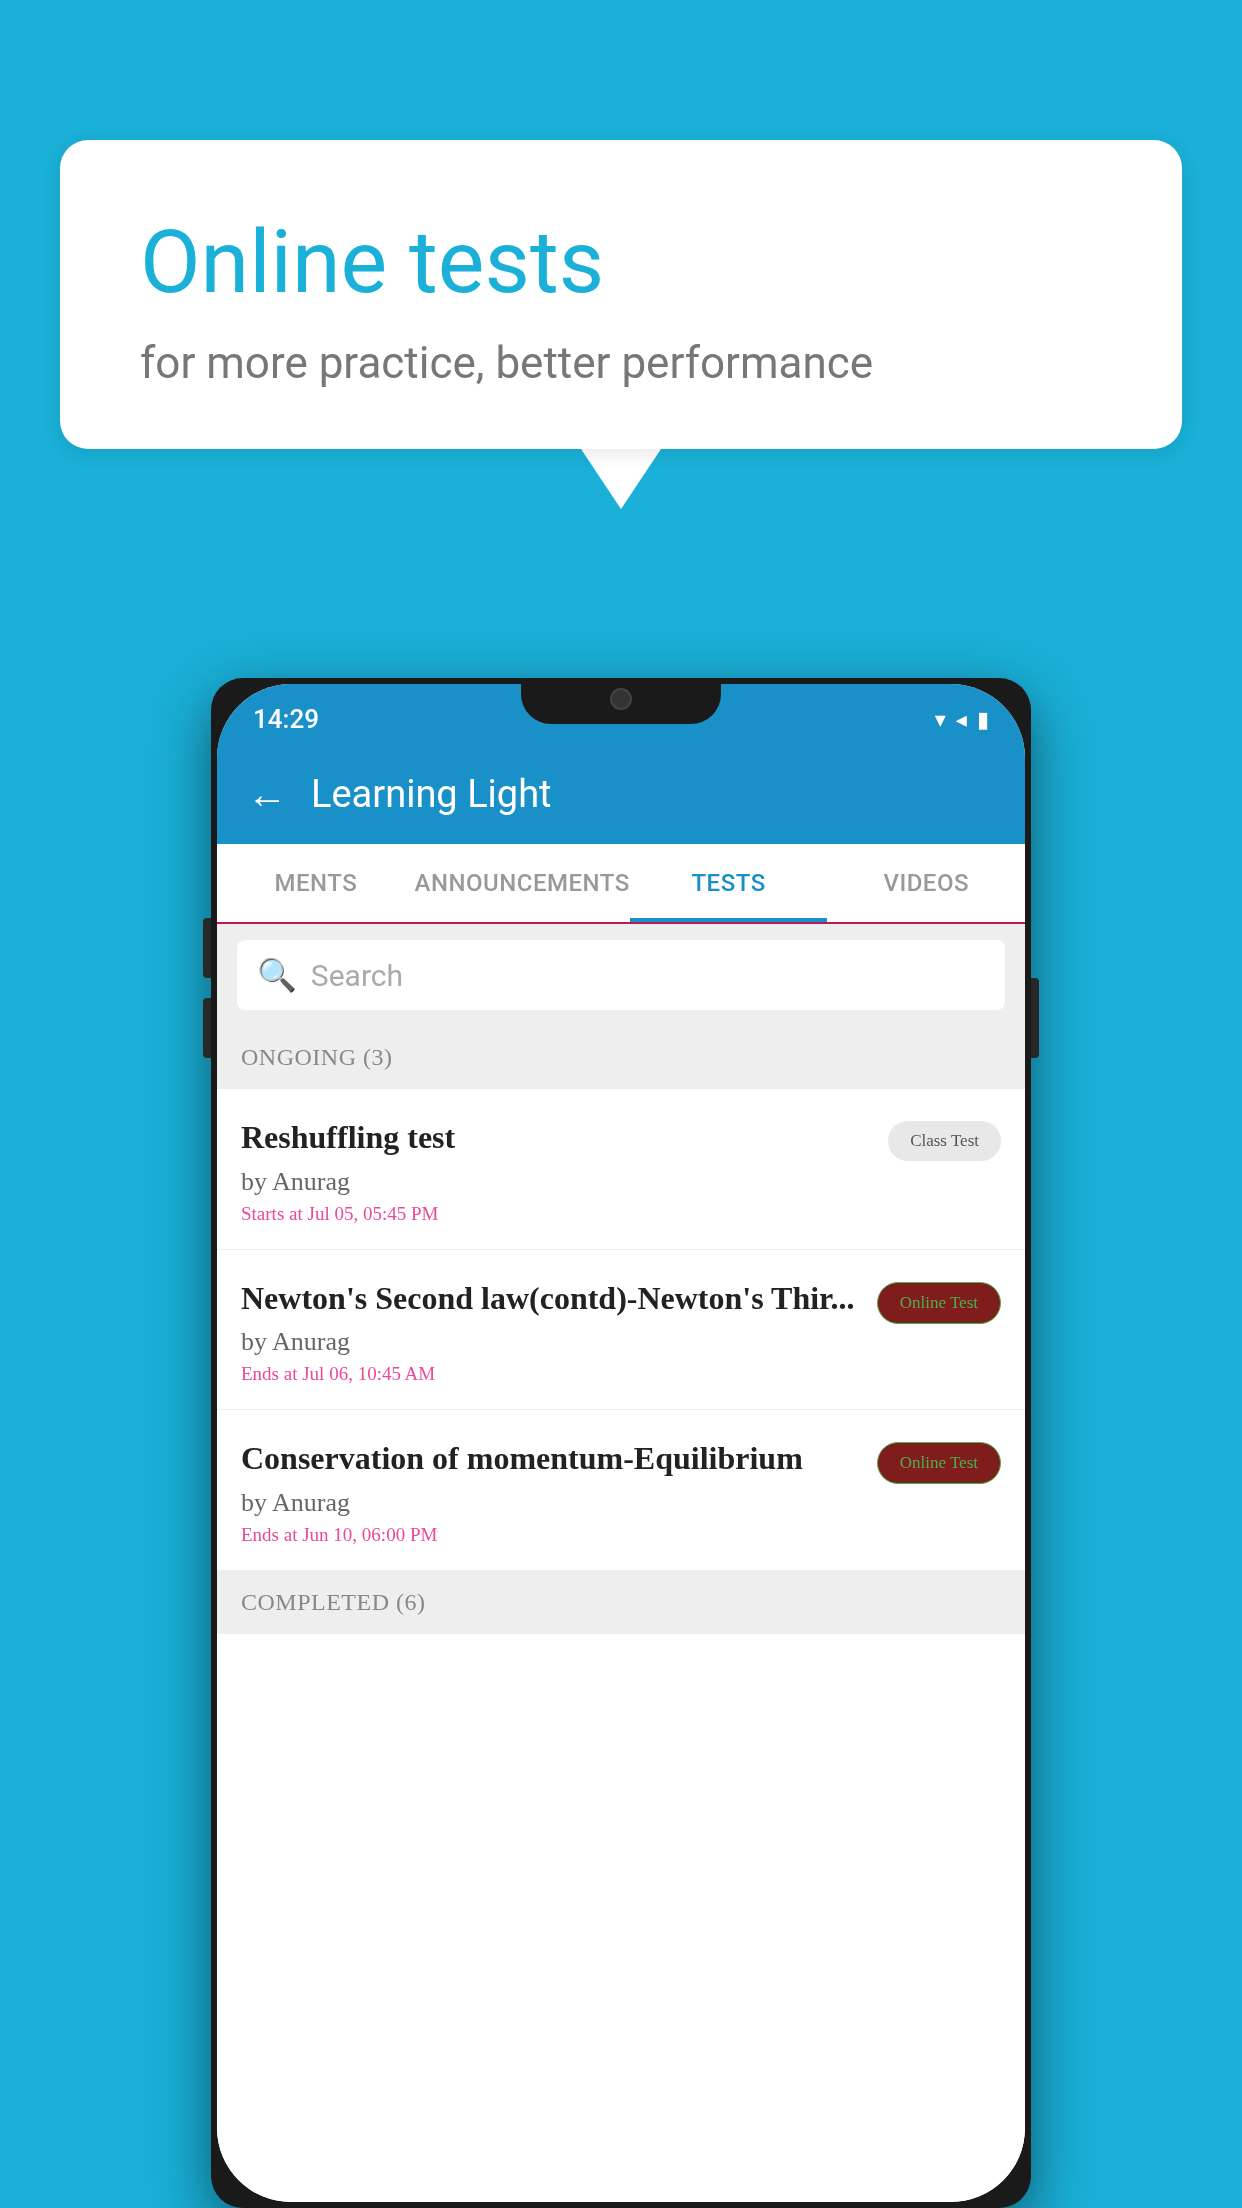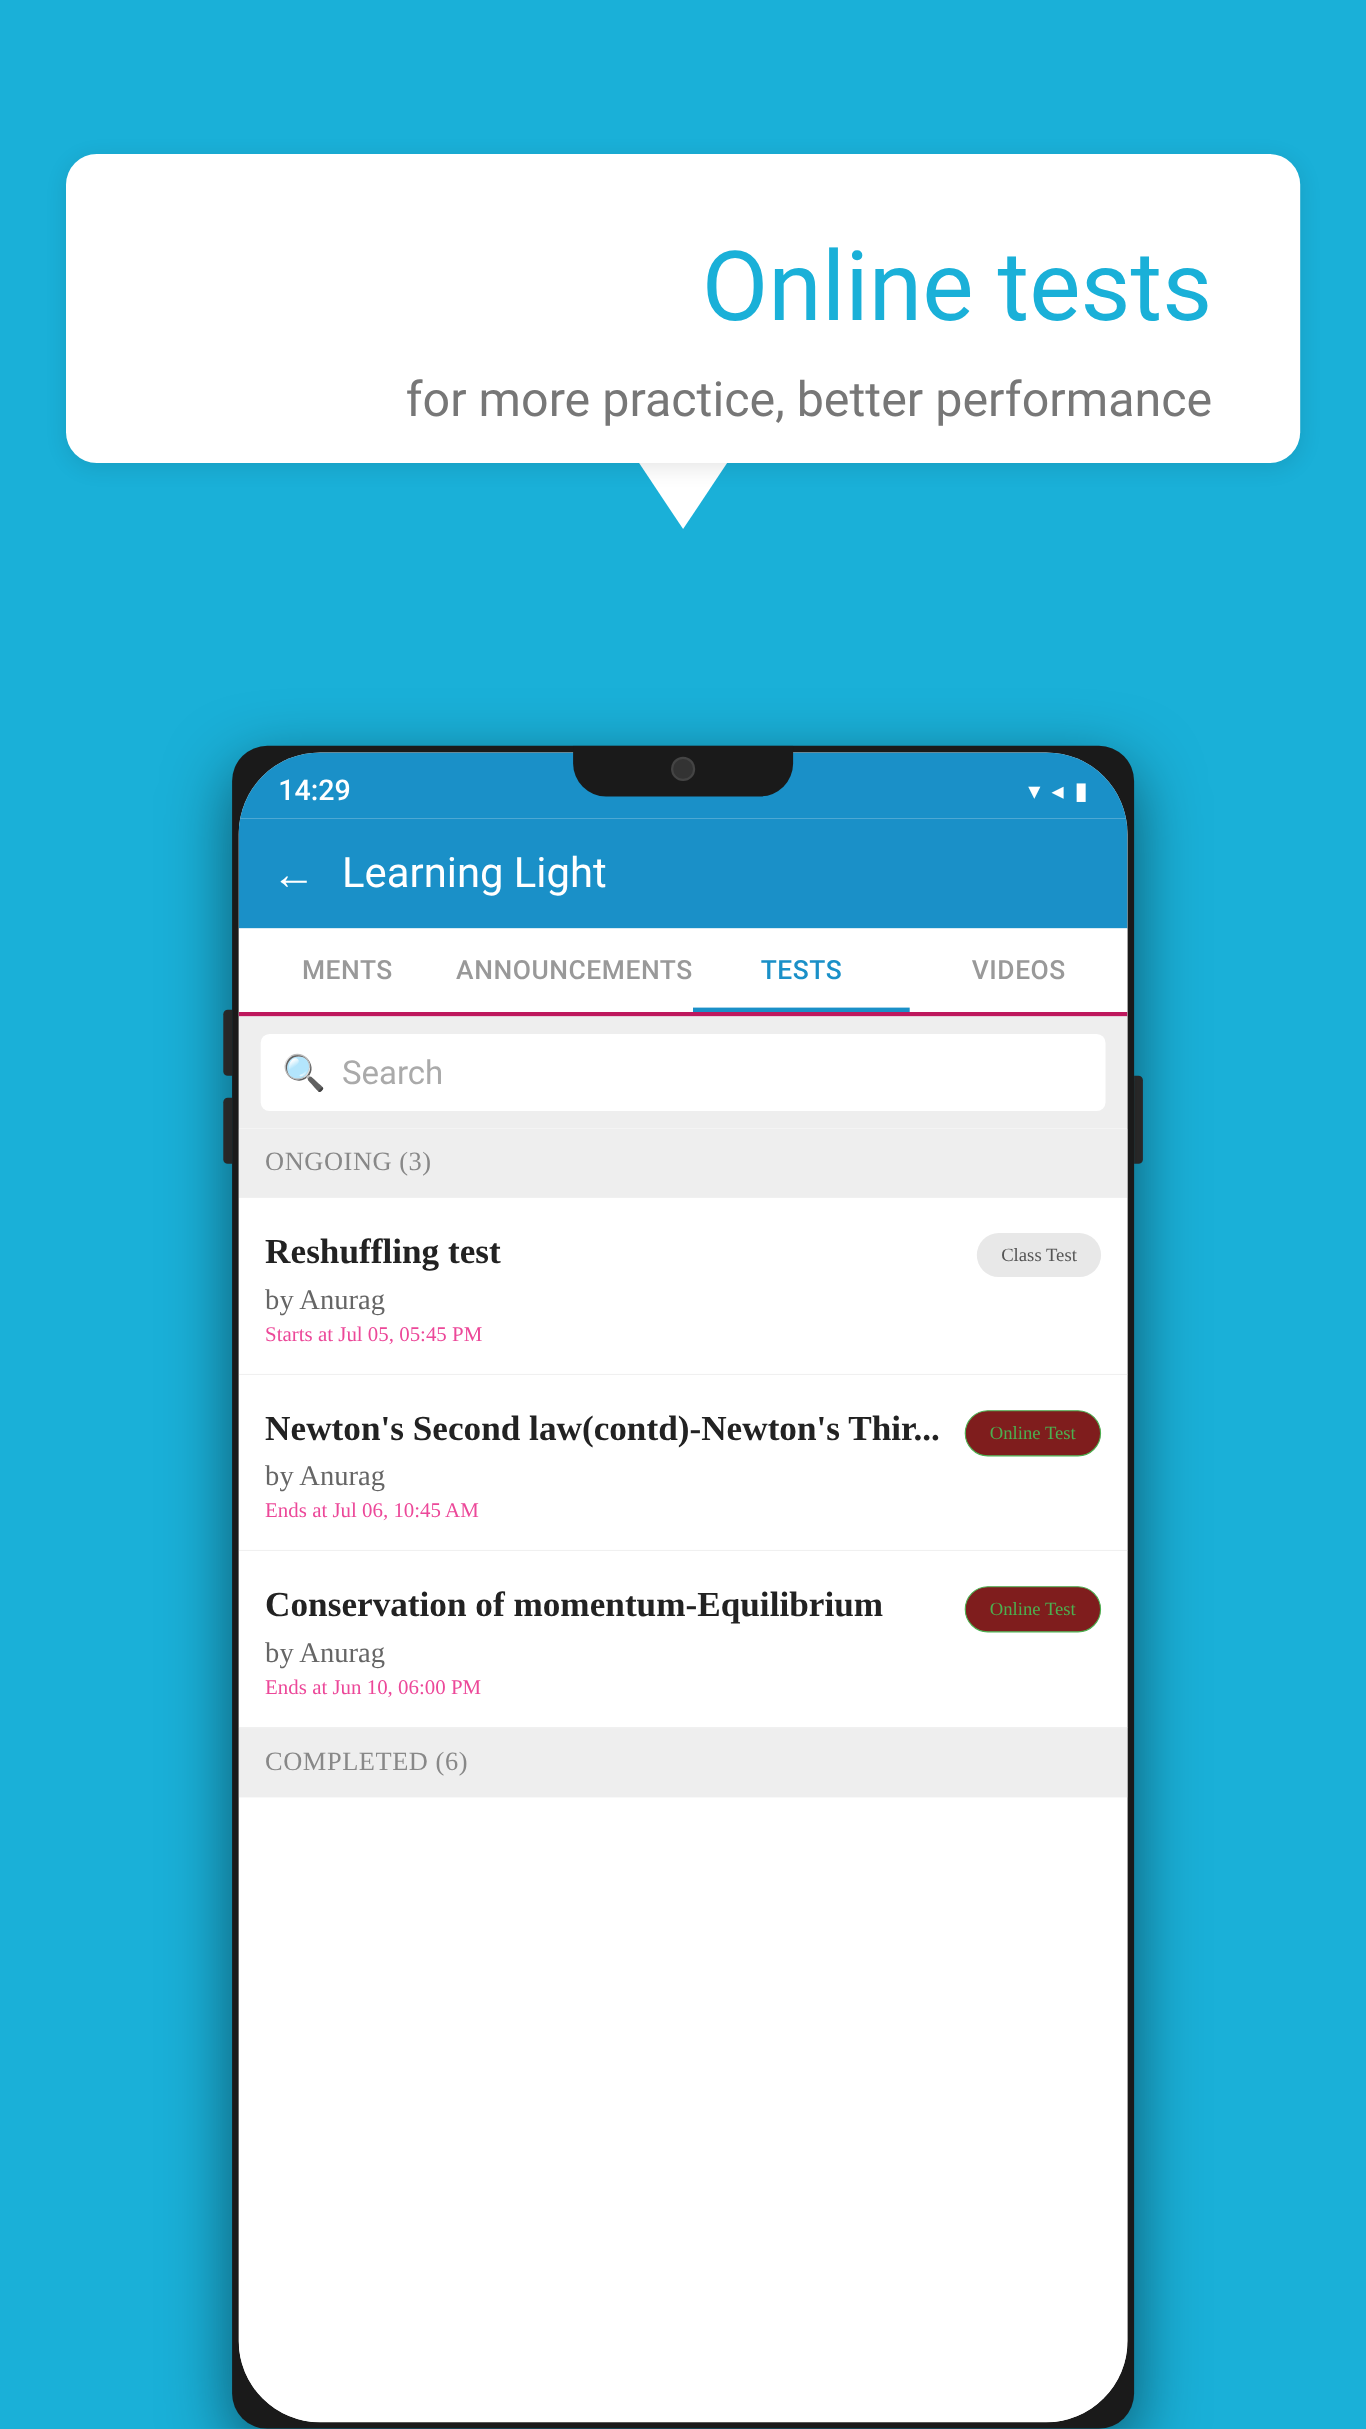--- a/index.html
+++ b/index.html
@@ -21,23 +21,23 @@
       left: 60px;
       right: 60px;
       display: flex;
       flex-direction: column;
       align-items: center;
     }
 
     .speech-bubble {
       background: white;
       border-radius: 28px;
-      padding: 70px 80px 32px;
+      padding: 70px 80px 60px;
       width: 100%;
-      text-align: right;
+      text-align: left;
       box-shadow: 0 4px 20px rgba(0,0,0,0.1);
       position: relative;
     }
 
     .speech-bubble-title {
       font-size: 88px;
       color: #1ab0d8;
       font-weight: 400;
       margin-bottom: 24px;
     }
@@ -167,21 +167,21 @@
       font-size: 38px;
       font-weight: 400;
     }
 
     
     .tabs-bar {
       background: white;
       display: flex;
       align-items: stretch;
       height: 80px;
-      border-bottom: 4px solid #be185d;
+      border-bottom: 2px solid #be185d;
       flex-shrink: 0;
       overflow: hidden;
     }
 
     .tab-item {
       flex: 1;
       display: flex;
       align-items: center;
       justify-content: center;
       font-size: 24px;

